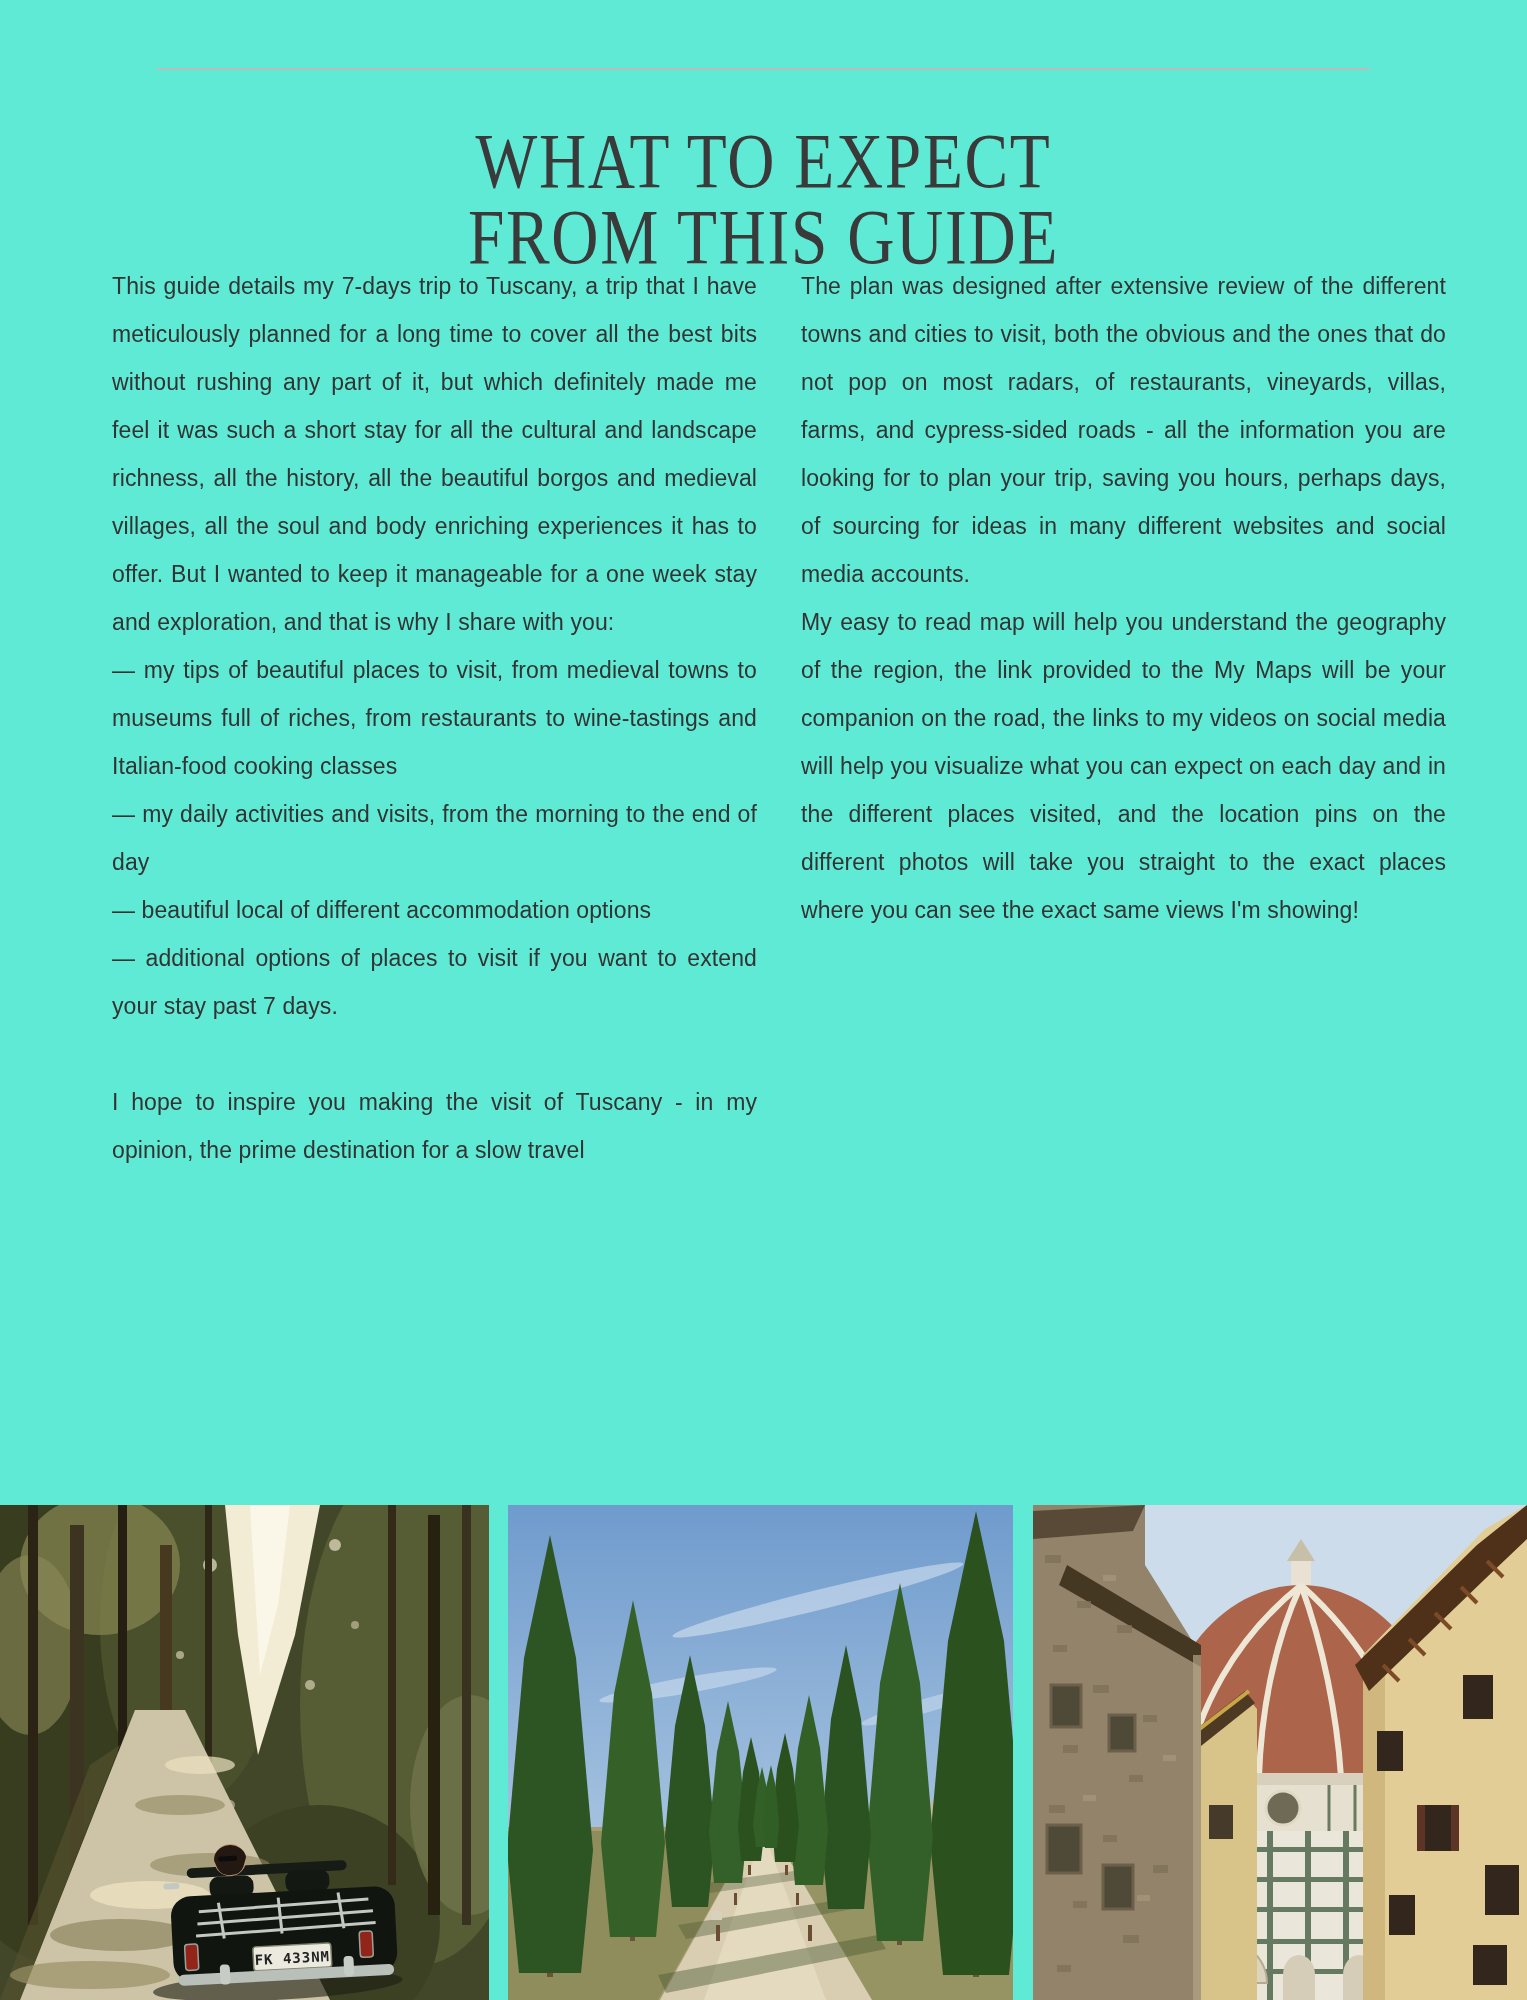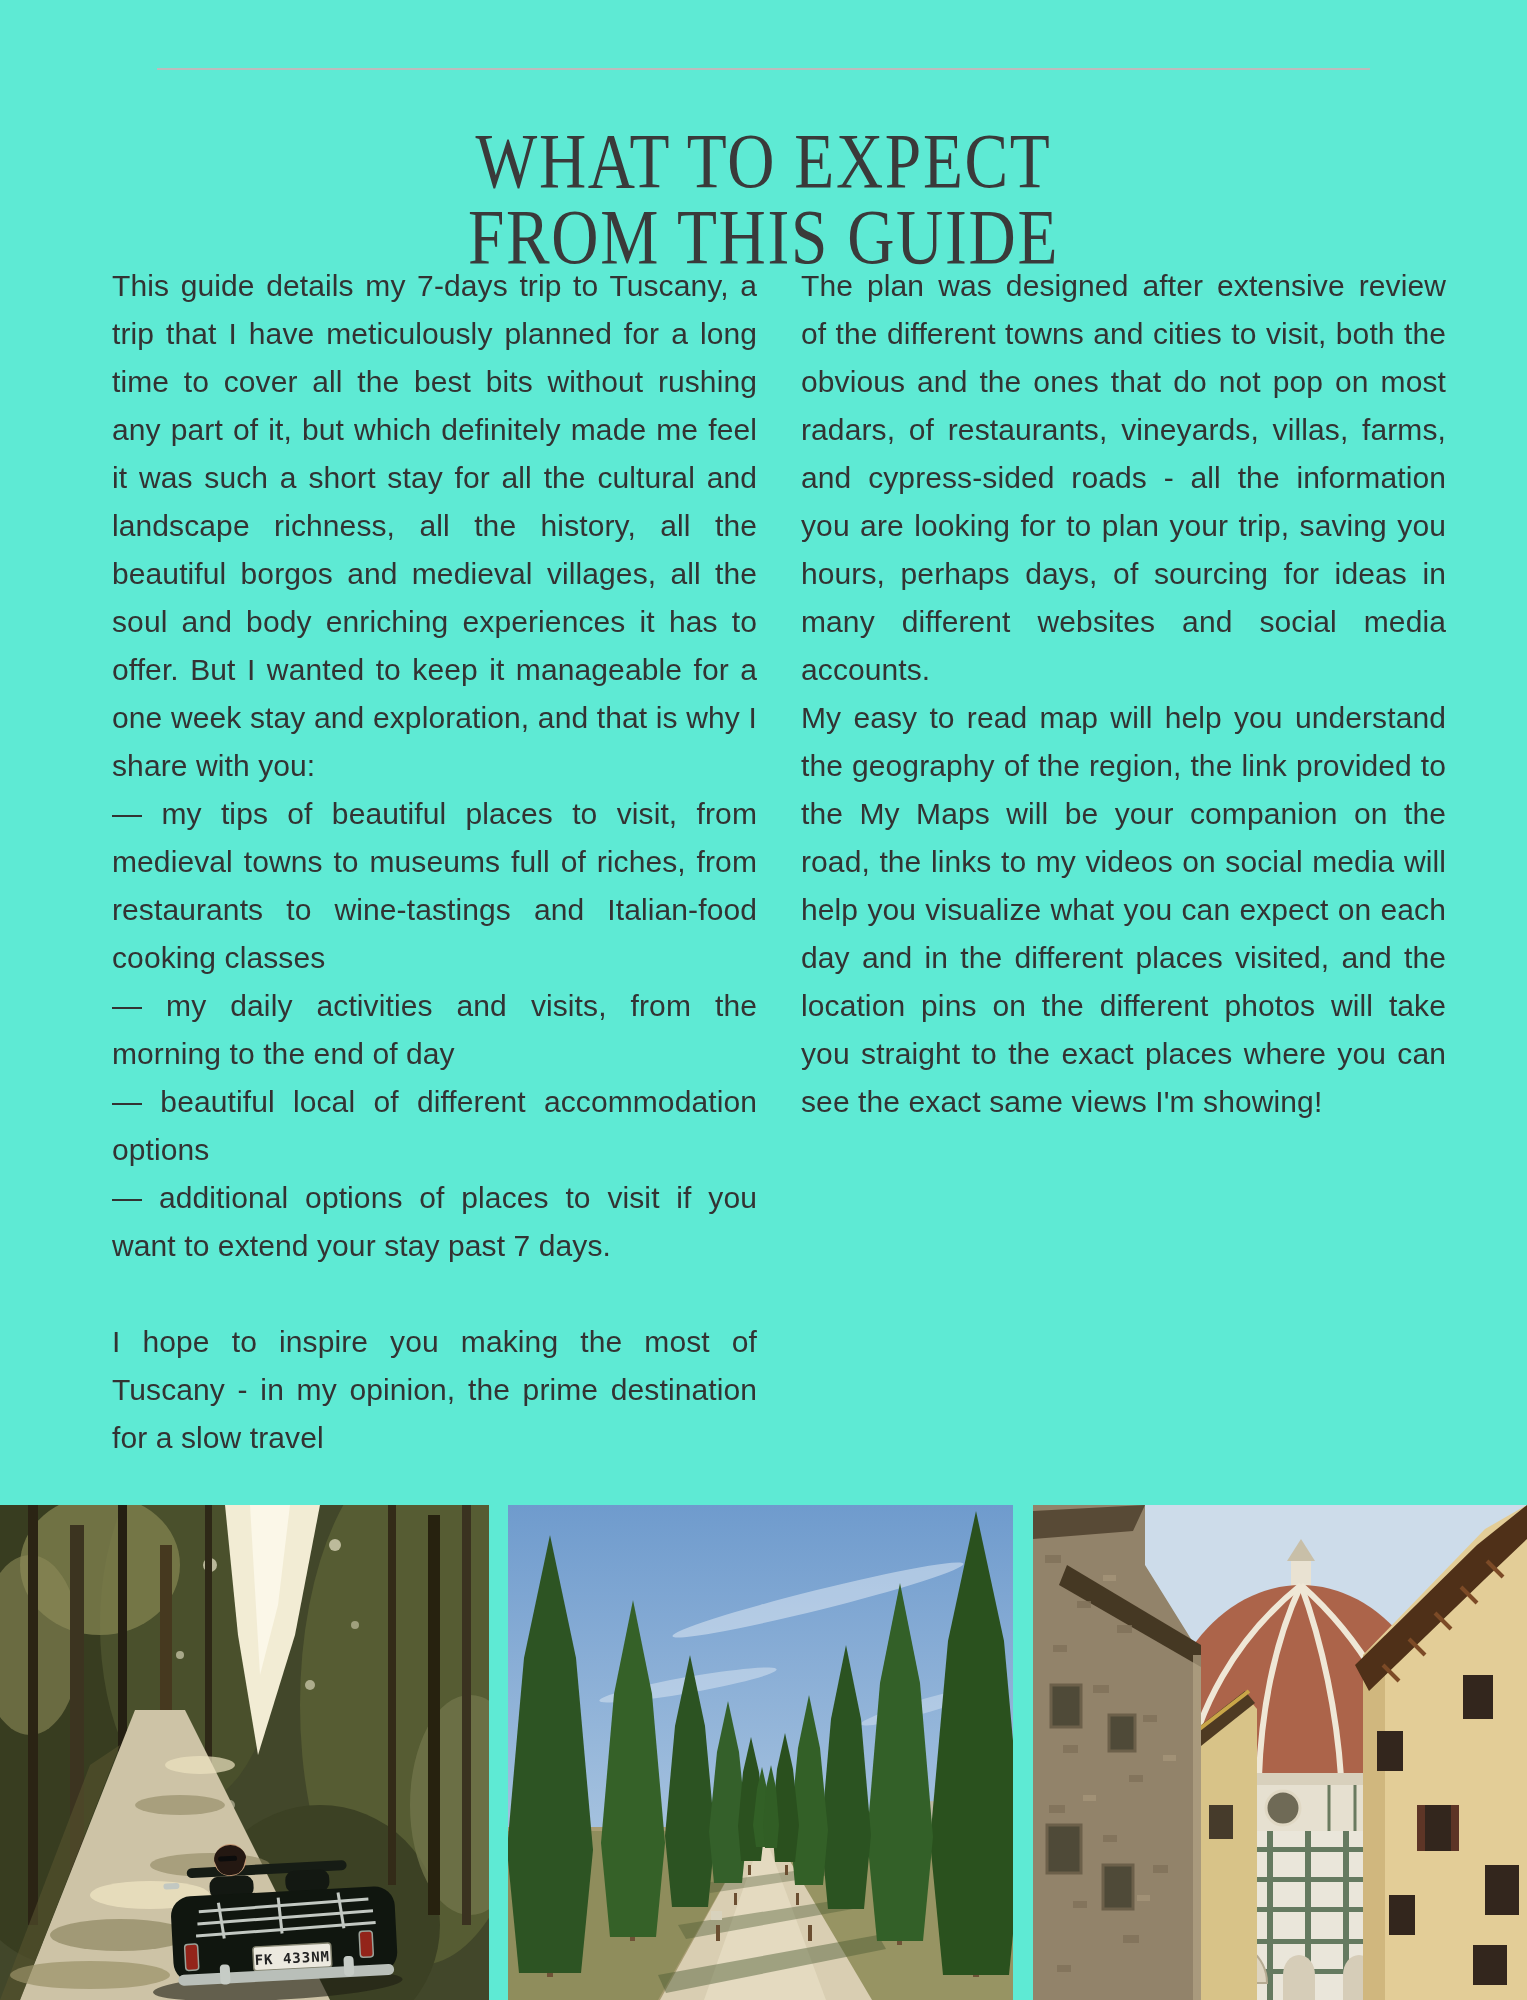--- a/index.html
+++ b/index.html
@@ -37,21 +37,21 @@
   .columns{
     position:absolute;
     top:262px;
     left:112px;
     width:1334px;
     display:flex;
     gap:44px;
   }
   .col{
     width:645px;
-    font-size:30px;
+    font-size:23px;
     line-height:48px;
     color:#333333;
     text-align:justify;
     letter-spacing:0.1px;
   }
   .col p{margin:0;}
   .col p.closing{margin-top:48px;}
   .photo{
     position:absolute;
     top:1505px;
@@ -82,21 +82,21 @@
     <div>FROM THIS GUIDE</div>
   </h1>
 
   <div class="columns">
     <div class="col">
       <p>This guide details my 7-days trip to Tuscany, a trip that I have meticulously planned for a long time to cover all the best bits without rushing any part of it, but which definitely made me feel it was such a short stay for all the cultural and landscape richness, all the history, all the beautiful borgos and medieval villages, all the soul and body enriching experiences it has to offer. But I wanted to keep it manageable for a one week stay and exploration, and that is why I share with you:</p>
       <p>— my tips of beautiful places to visit, from medieval towns to museums full of riches, from restaurants to wine-tastings and Italian-food cooking classes</p>
       <p>— my daily activities and visits, from the morning to the end of day</p>
       <p>— beautiful local of different accommodation options</p>
       <p>— additional options of places to visit if you want to extend your stay past 7 days.</p>
-      <p class="closing">I hope to inspire you making the most of Tuscany - in my opinion, the prime destination for a slow travel</p>
+      <p class="closing">I hope to inspire you making the visit of Tuscany - in my opinion, the prime destination for a slow travel</p>
     </div>
     <div class="col">
       <p>The plan was designed after extensive review of the different towns and cities to visit, both the obvious and the ones that do not pop on most radars, of restaurants, vineyards, villas, farms, and cypress-sided roads - all the information you are looking for to plan your trip, saving you hours, perhaps days, of sourcing for ideas in many different websites and social media accounts.</p>
       <p>My easy to read map will help you understand the geography of the region, the link provided to the My Maps will be your companion on the road, the links to my videos on social media will help you visualize what you can expect on each day and in the different places visited, and the location pins on the different photos will take you straight to the exact places where you can see the exact same views I'm showing!</p>
     </div>
   </div>
 
   <div class="photo" id="photo-1" role="img" aria-label="Woman driving a dark vintage convertible on a sunlit tree-lined forest road">
     <svg viewBox="0 0 489 495" preserveAspectRatio="none">
       <rect width="489" height="495" fill="#42472a"></rect>

